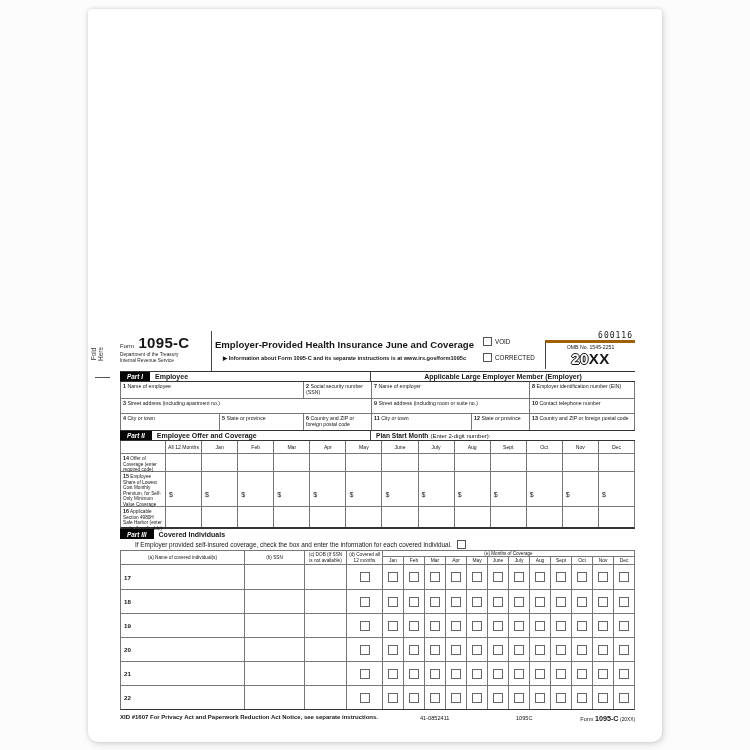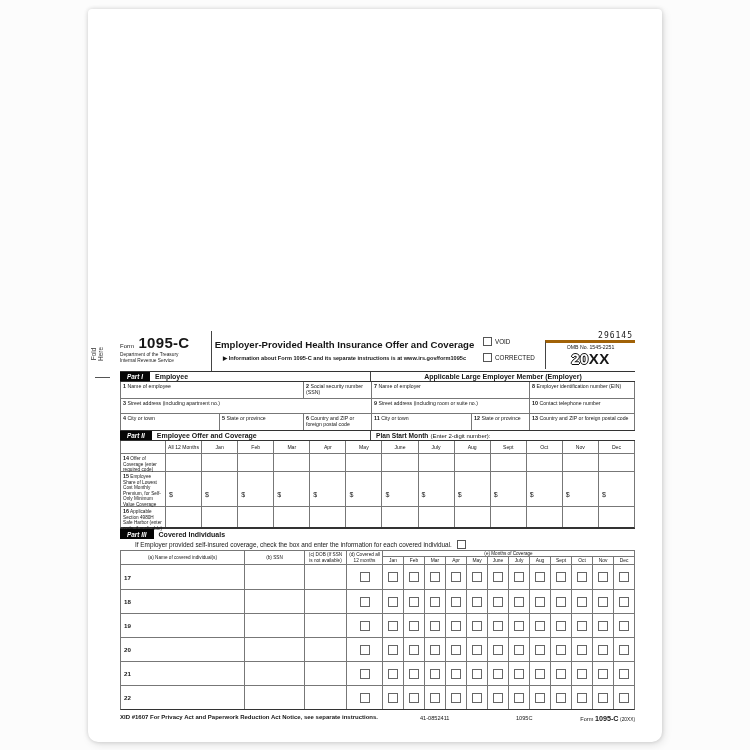--- a/index.html
+++ b/index.html
@@ -108,35 +108,35 @@
   <div class="form">
 
     <div class="hdr">
       <div class="hdr-form">
         <div><span class="formword">Form</span>
              <span class="bignum">1095-C</span></div>
         <div class="dept">Department of the Treasury</div>
         <div class="dept">Internal Revenue Service</div>
       </div>
       <div class="hdr-title">
-        <div class="title">Employer-Provided Health Insurance Offer and Coverage</div>
+        <div class="title">Employer-Provided Health Insurance June and Coverage</div>
         <div class="subtitle">▶ Information about Form 1095-C and its separate instructions is at www.irs.gov/form1095c</div>
       </div>
       <div class="hdr-void">
         <div class="voidrow">
           <span class="cbx"></span>
           <span>VOID</span>
         </div>
         <div class="voidrow">
           <span class="cbx"></span>
           <span>CORRECTED</span>
         </div>
       </div>
       <div class="hdr-omb">
-        <div class="serial">296145</div>
+        <div class="serial">600116</div>
         <div class="omb-box">
           <div class="omb">OMB No. 1545-2251</div>
           <div class="year"><span class="y20">20</span><span>XX</span></div>
         </div>
       </div>
     </div>
 
     <div class="bar">
       <div class="chip">Part I</div>
       <div class="bar-title">Employee</div>

